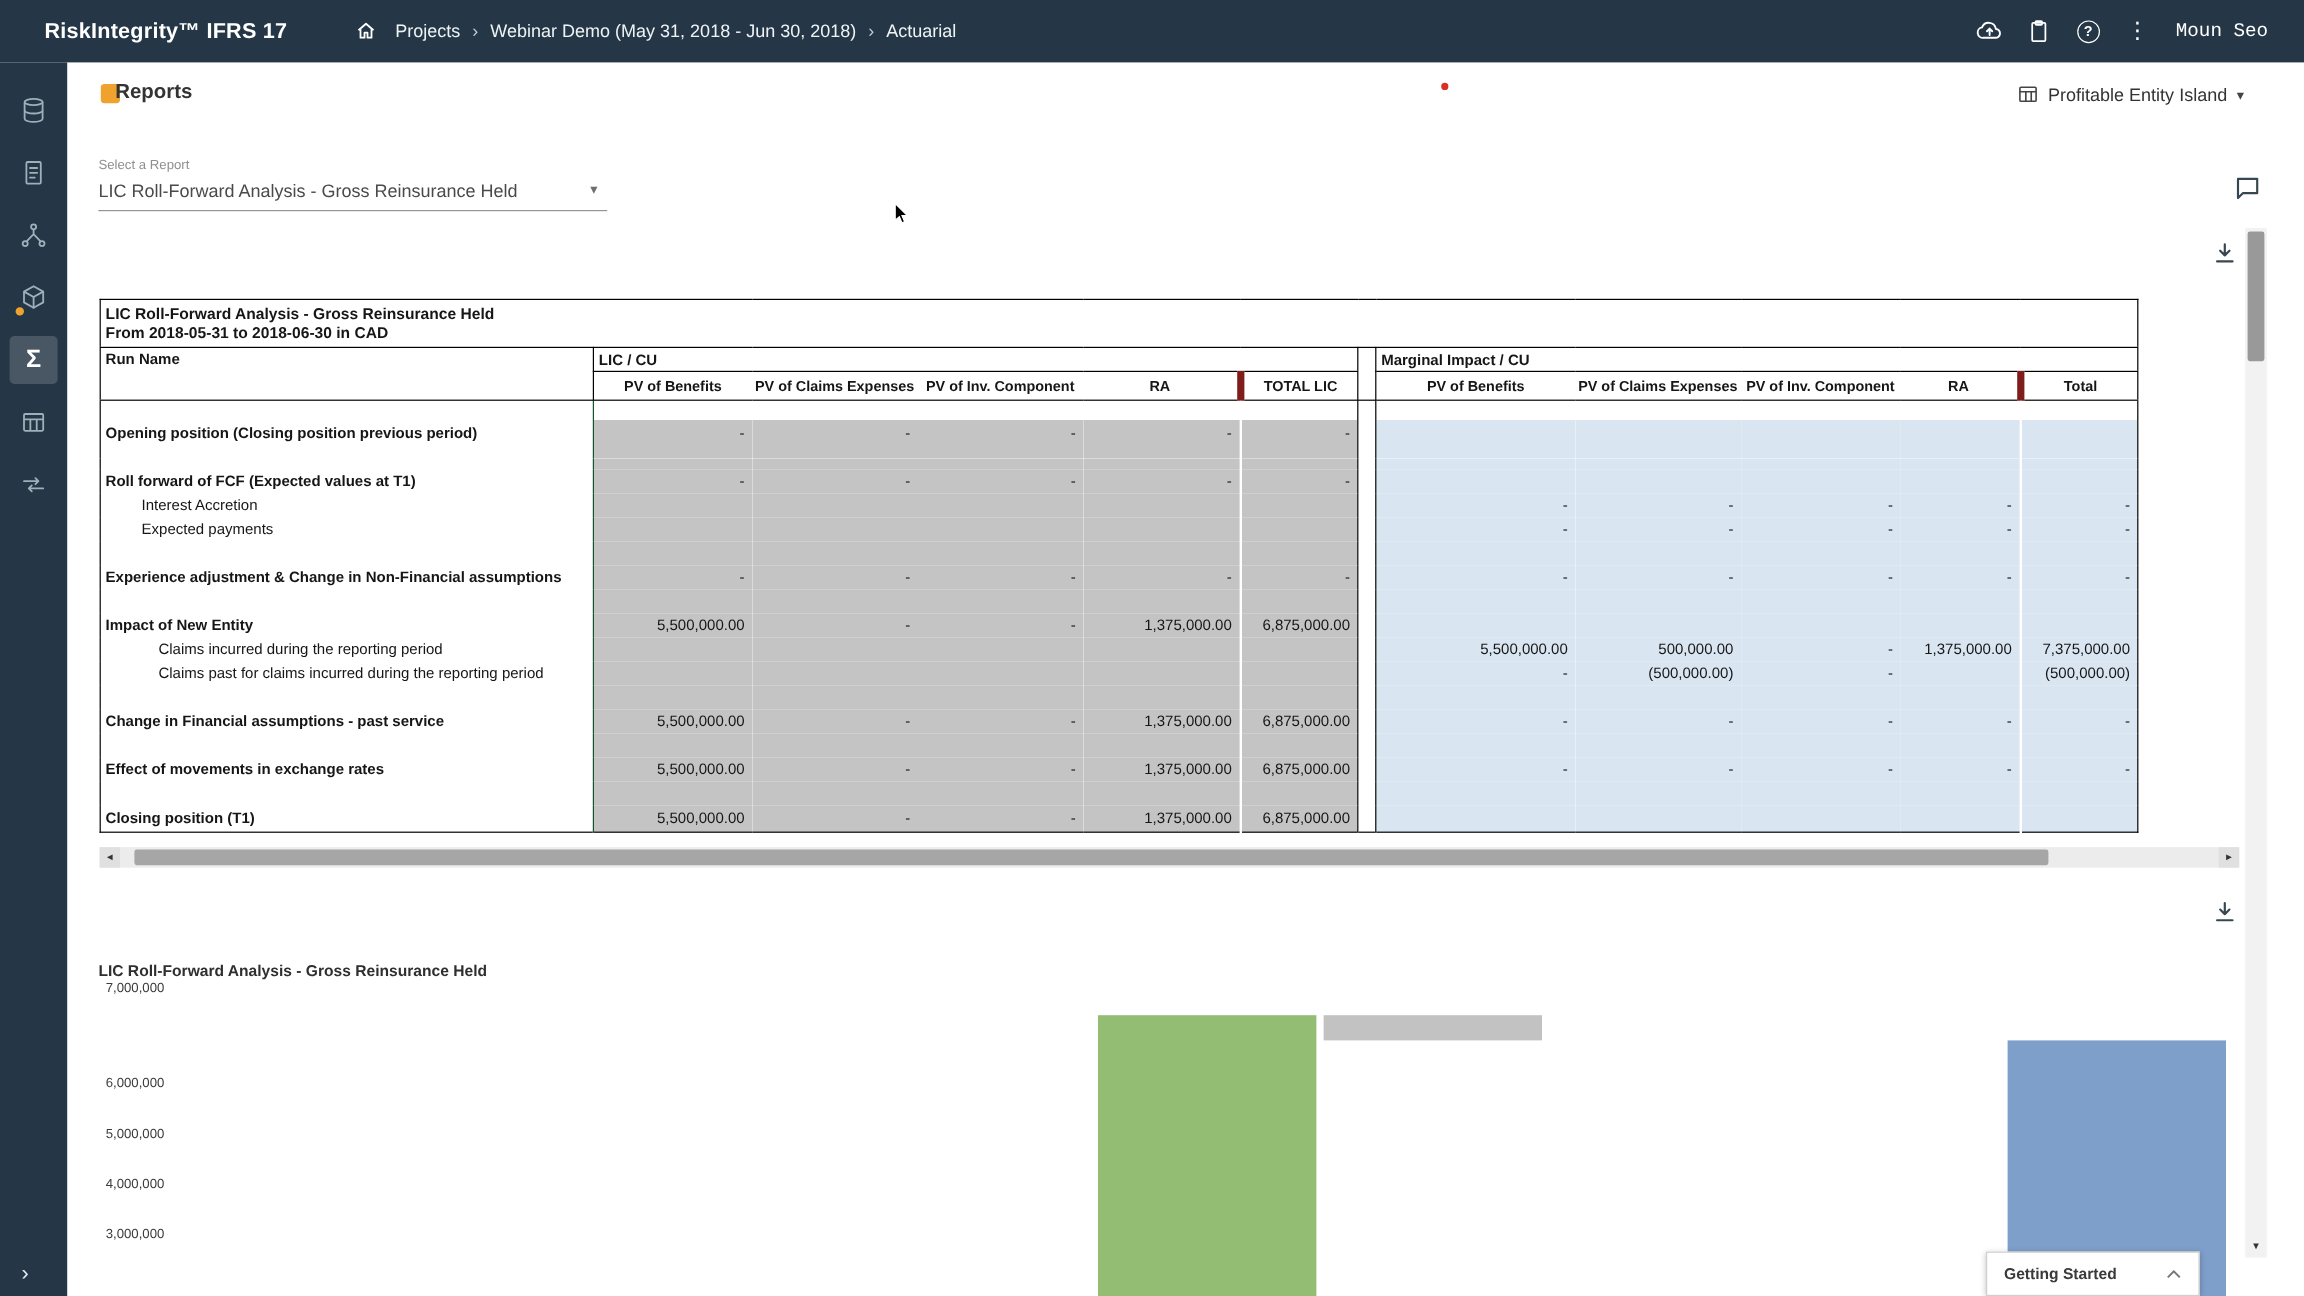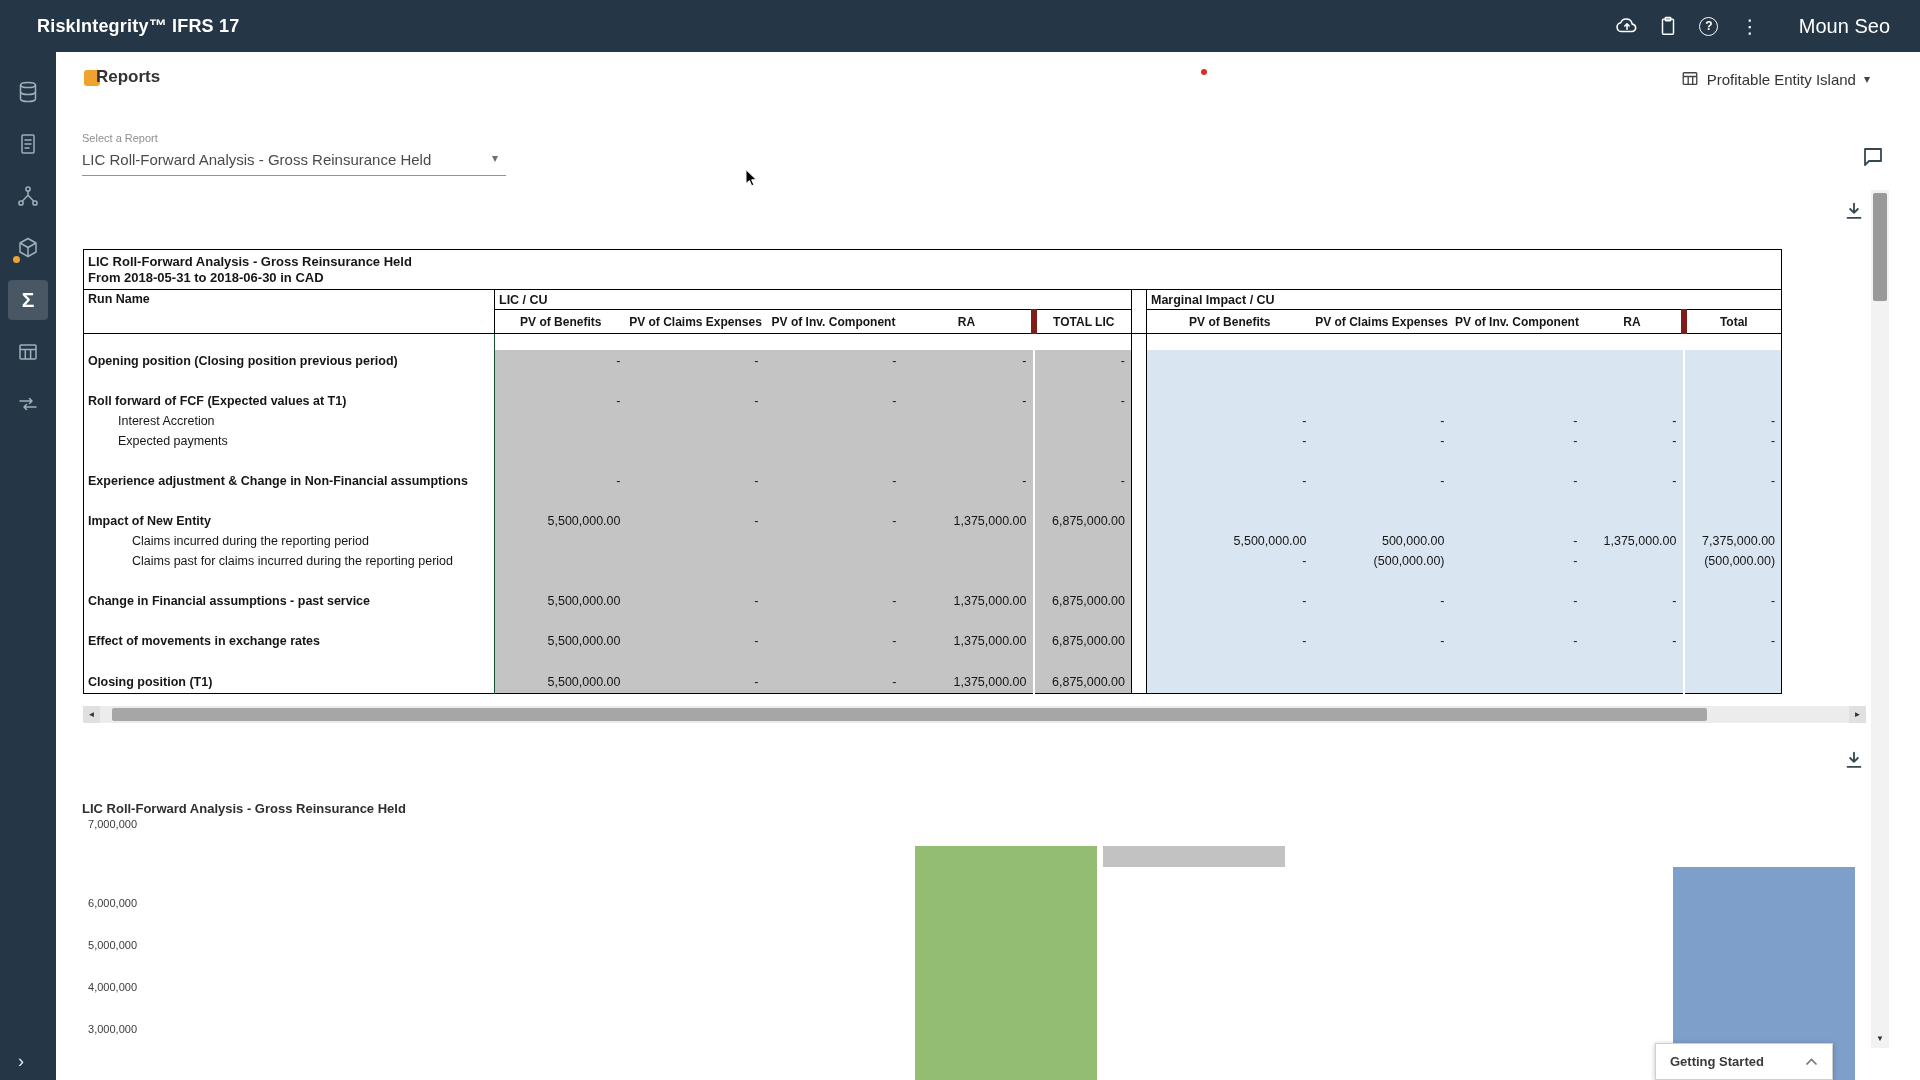--- a/index.html
+++ b/index.html
@@ -11,21 +11,21 @@
   #topbar{position:absolute;left:0;top:0;width:1920px;height:52px;background:#253746;color:#fff;display:flex;align-items:center;z-index:30;}
   .brand{font-size:18px;font-weight:bold;margin-left:37px;white-space:nowrap;letter-spacing:.2px;}
   .crumbs{display:flex;align-items:center;margin-left:56px;font-size:15px;color:#eef3f6;}
   .home-ic{display:flex;align-items:center;margin-right:4px;cursor:pointer;}
   .crumb{margin:0 10px;cursor:pointer;white-space:nowrap;}
   .crumb-sep{color:#c3ced6;font-size:15px;}
   .tb-right{margin-left:auto;display:flex;align-items:center;margin-right:30px;gap:15px;}
   .tb-ic{width:26px;height:26px;display:flex;align-items:center;justify-content:center;cursor:pointer;}
   .help-circ{width:19px;height:19px;border:1.6px solid #fff;border-radius:50%;display:flex;align-items:center;justify-content:center;font-size:12px;font-weight:bold;color:#fff;}
   .kebab{font-size:19px;color:#fff;line-height:1;}
-  .user{font-size:20px;margin-left:21px;cursor:pointer;white-space:nowrap;}
+  .user{font-size:16px;margin-left:4px;cursor:pointer;white-space:nowrap;font-family:Liberation Mono, monospace;}
 
   
   #sidebar{position:absolute;left:0;top:52px;width:56px;height:1028px;background:#253746;z-index:20;}
   .side-ic{position:absolute;left:0;width:56px;height:52px;display:flex;align-items:center;justify-content:center;cursor:pointer;}
   .side-ic.sel::before{content:"";position:absolute;left:8px;top:6px;width:40px;height:40px;background:rgba(255,255,255,.16);border-radius:4px;}
   .sigma-glyph{position:relative;font-size:21px;font-weight:bold;color:#fff;}
   .badge{position:absolute;left:13px;bottom:11px;width:7px;height:7px;border-radius:50%;background:#f0a22e;}
   .side-expand{position:absolute;left:18px;bottom:8px;color:#e3eaef;font-size:18px;cursor:pointer;}
 
   
@@ -92,20 +92,29 @@
   #reddot{position:absolute;left:1201px;top:69px;width:6px;height:6px;border-radius:50%;background:#d93025;}
   #cursor{position:absolute;left:741px;top:168px;width:20px;height:20px;z-index:50;}
 </style>
 </head>
 <body>
 
 <div id="app">
 
   <header id="topbar">
     <div class="brand">RiskIntegrity™ IFRS 17</div>
+    <nav class="crumbs">
+      <span class="home-ic">
+        <svg width="20" height="20" viewBox="0 0 24 24" fill="none" stroke="#fff" stroke-width="1.8" stroke-linejoin="round">
+            <path d="M4.5 11L12 4.5 19.5 11"></path>
+            <path d="M6.5 10v8.5h4v-5h3v5h4V10"></path>
+          </svg>
+      </span>
+      <span id="crumb-items"><span class="crumb">Projects</span><span class="crumb-sep">›</span><span class="crumb">Webinar Demo (May 31, 2018 - Jun 30, 2018)</span><span class="crumb-sep">›</span><span class="crumb">Actuarial</span></span>
+    </nav>
     <div class="tb-right">
       <span class="tb-ic">
         <svg width="24" height="24" viewBox="0 0 24 24" fill="none" stroke="#fff" stroke-width="1.6" stroke-linejoin="round" stroke-linecap="round">
             <path d="M7 17.5h9.7a3.7 3.7 0 0 0 .5-7.4A6 6 0 0 0 5.7 8.8 4.4 4.4 0 0 0 7 17.5z"></path>
             <path d="M12 15.2V9.8M9.8 12l2.2-2.2L14.2 12"></path>
           </svg>
       </span>
       <span class="tb-ic">
         <svg width="22" height="22" viewBox="0 0 24 24" fill="none" stroke="#fff" stroke-width="1.6" stroke-linejoin="round">
             <rect x="6" y="4.5" width="12" height="16.5" rx="1"></rect>

